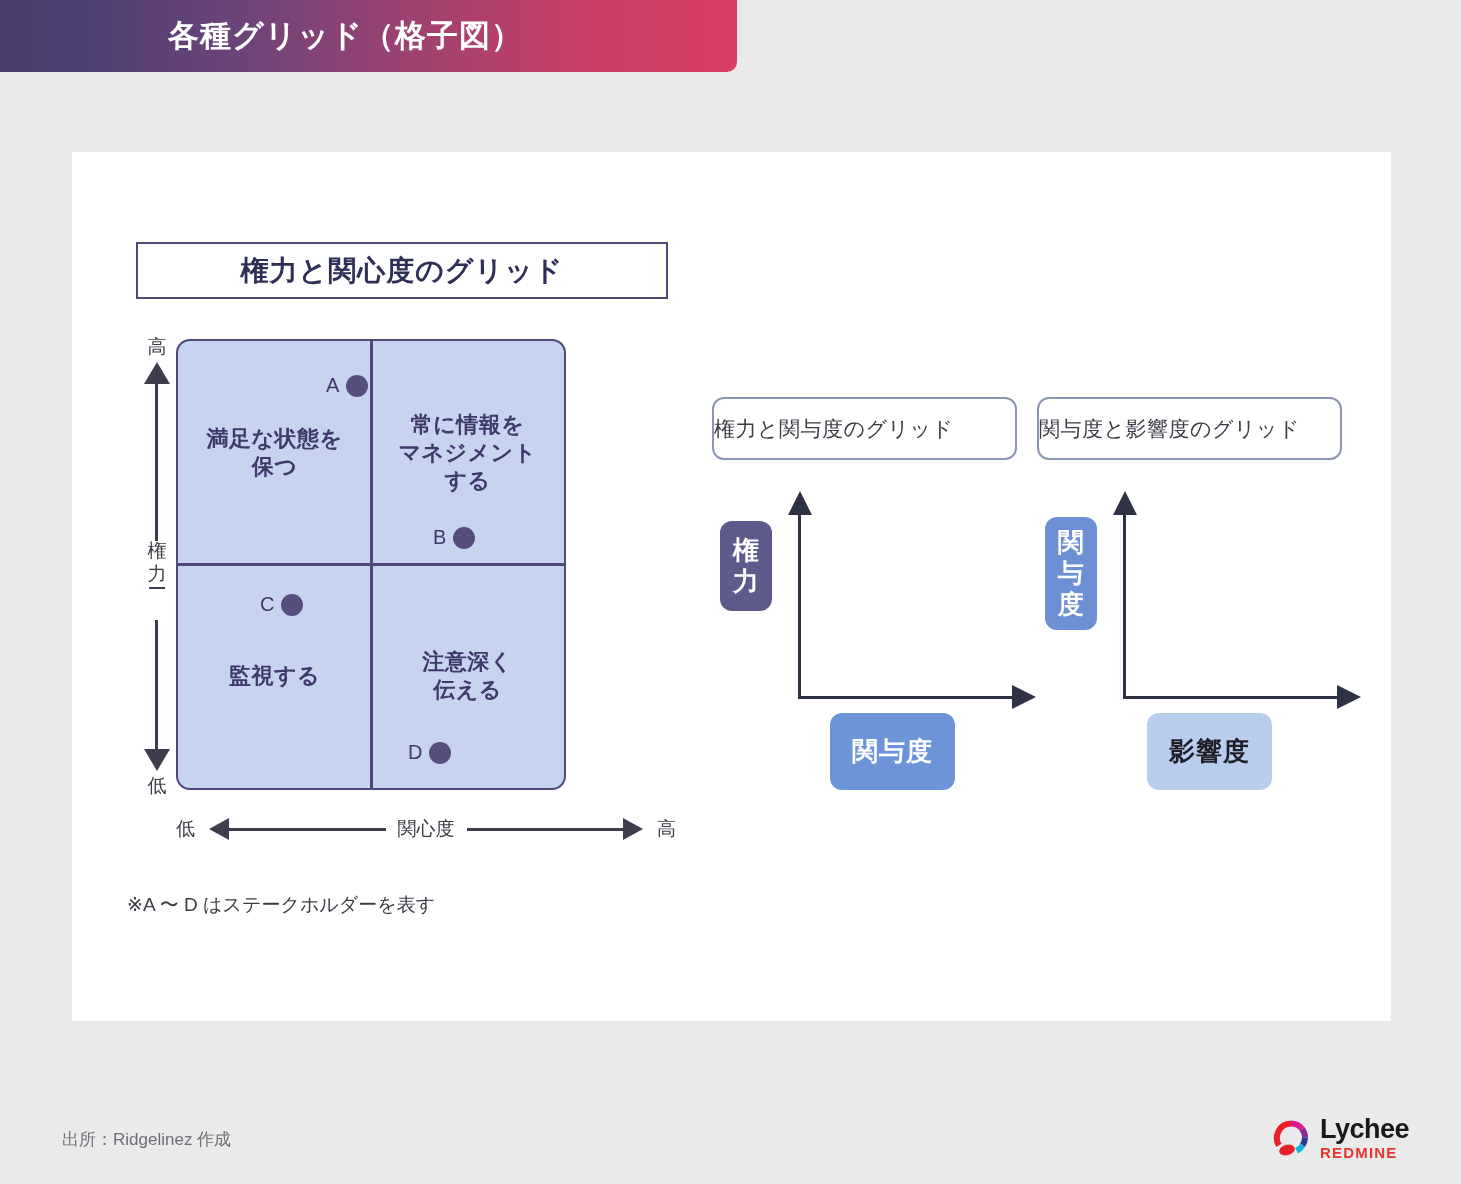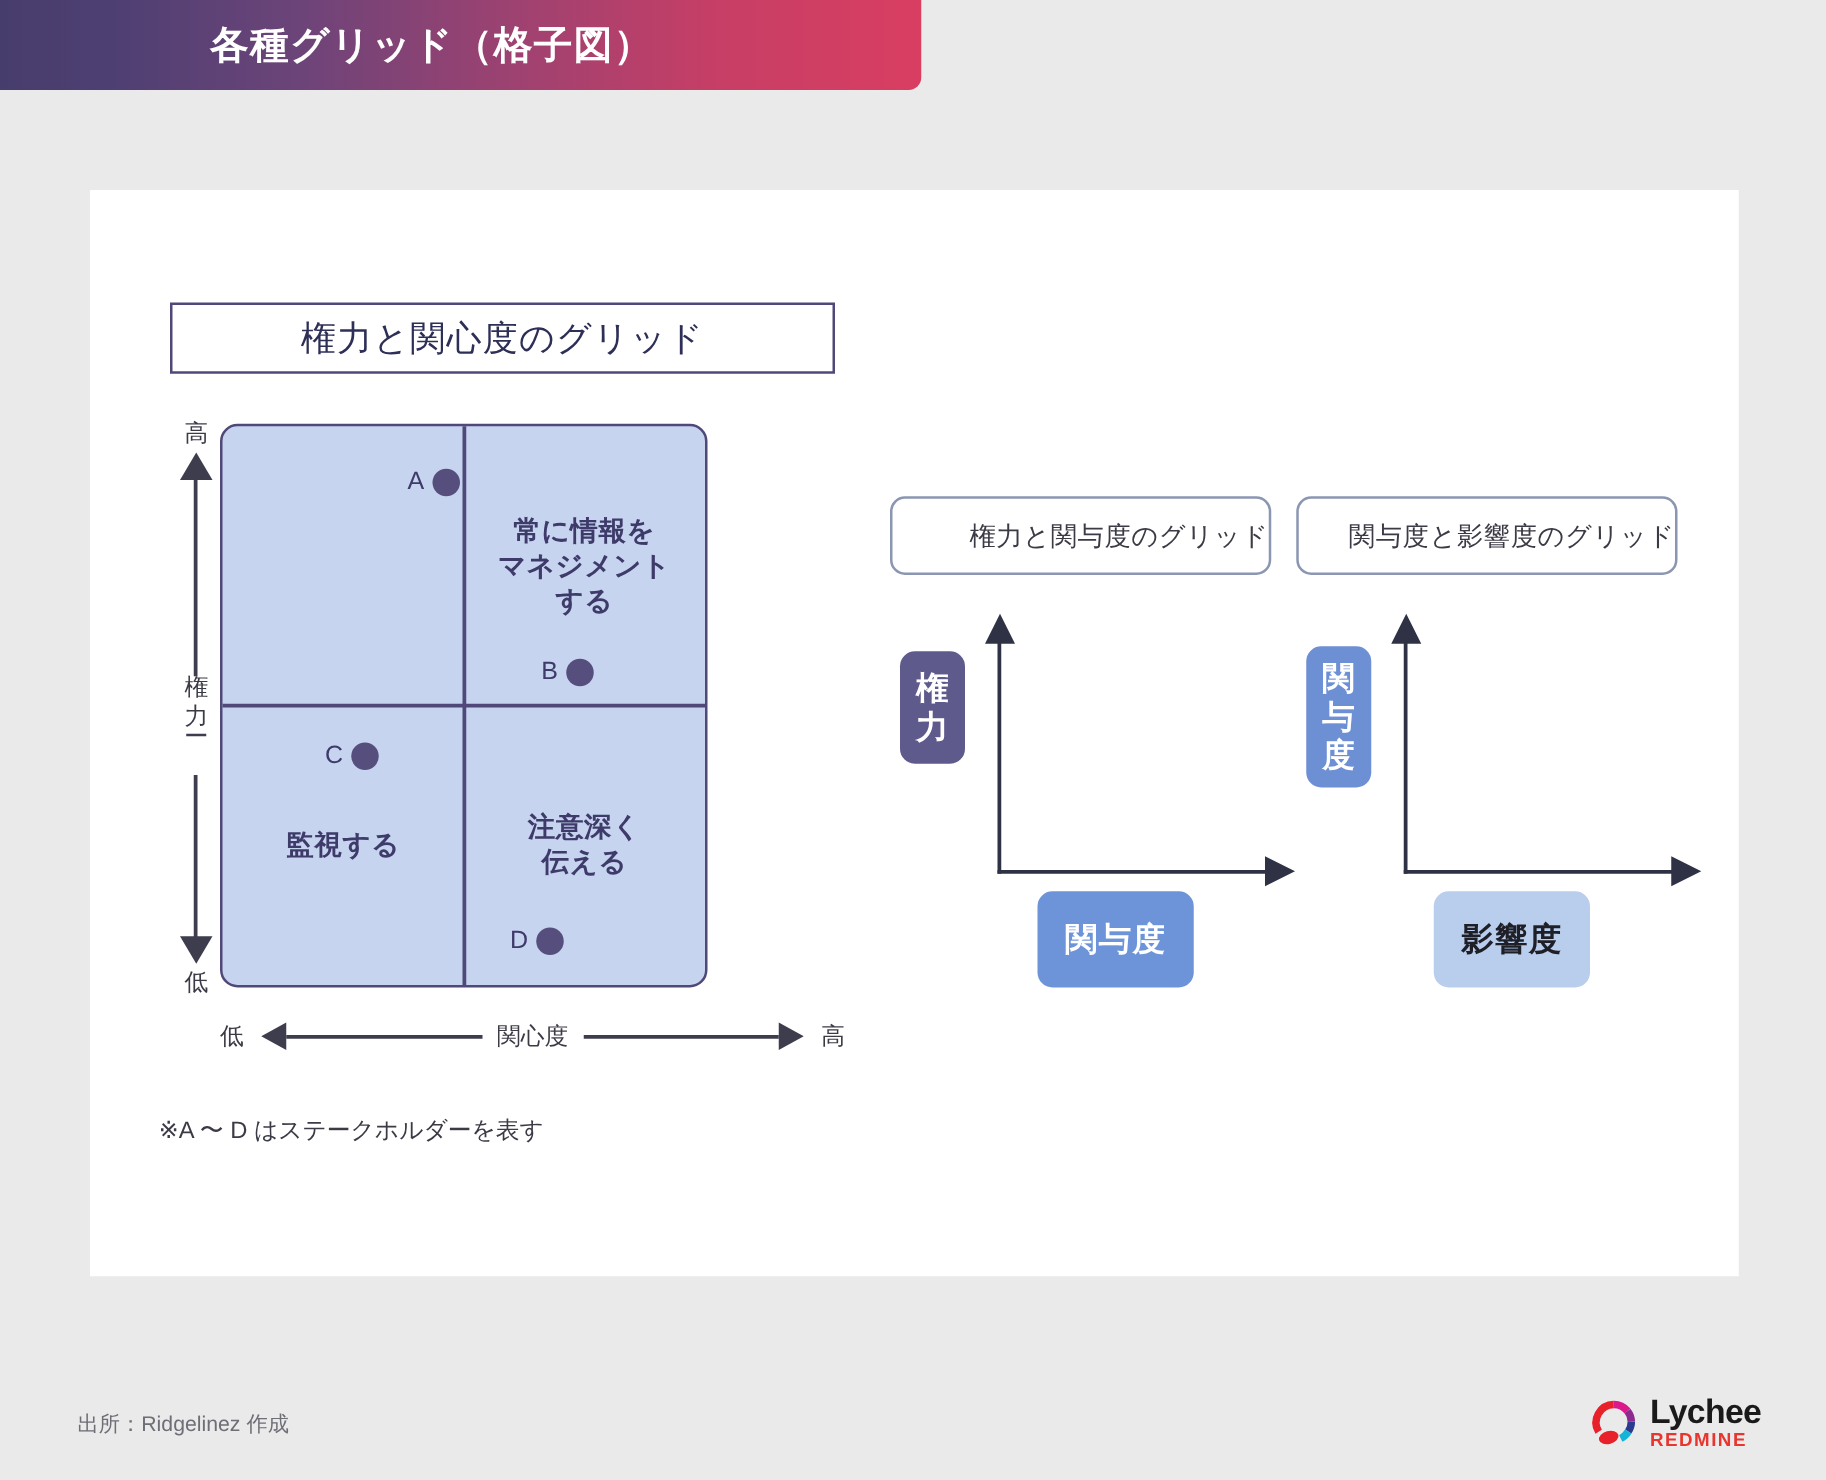--- a/index.html
+++ b/index.html
@@ -54,21 +54,21 @@
     width: 532px;
     height: 57px;
     border: 2px solid #4f4878;
     display: flex;
     align-items: center;
     justify-content: center;
     box-sizing: border-box;
   }
   .grid-title-text {
     font-size: 28px;
-    font-weight: normal;
+    font-weight: bold;
     color: #2e2f57;
     letter-spacing: 1px;
   }
 
   
   .v-axis {
     position: absolute;
     left: 55px;
     top: 182px;
     width: 60px;
@@ -274,21 +274,21 @@
     position: absolute;
     left: 0;
     top: 0;
     width: 305px;
     height: 63px;
     border: 2px solid #8b96b3;
     border-radius: 12px;
     box-sizing: border-box;
     display: flex;
     align-items: center;
-    justify-content: flex-end;
+    justify-content: flex-start;
   }
   .mini-head-text {
     font-size: 21px;
     color: #3b3b46;
     letter-spacing: 0.5px;
   }
   .mini-axes {
     position: absolute;
     left: 0;
     top: 90px;
@@ -420,20 +420,26 @@
     <div class="v-axis-tick"></div>
     <div class="v-axis-line lower"></div>
     <div class="arrow-down"></div>
     <div class="v-axis-low">低</div>
   </div>
 
   <div class="quad-grid">
     <div class="quad-vline"></div>
     <div class="quad-hline"></div>
 
+    <div class="quad tl">
+      <div class="quad-text">
+        <div>満足な状態を</div>
+        <div>保つ</div>
+      </div>
+    </div>
     <div class="quad tr">
       <div class="quad-text">
         <div>常に情報を</div>
         <div>マネジメント</div>
         <div>する</div>
       </div>
     </div>
     <div class="quad bl">
       <div class="quad-text">
         <div>監視する</div>

